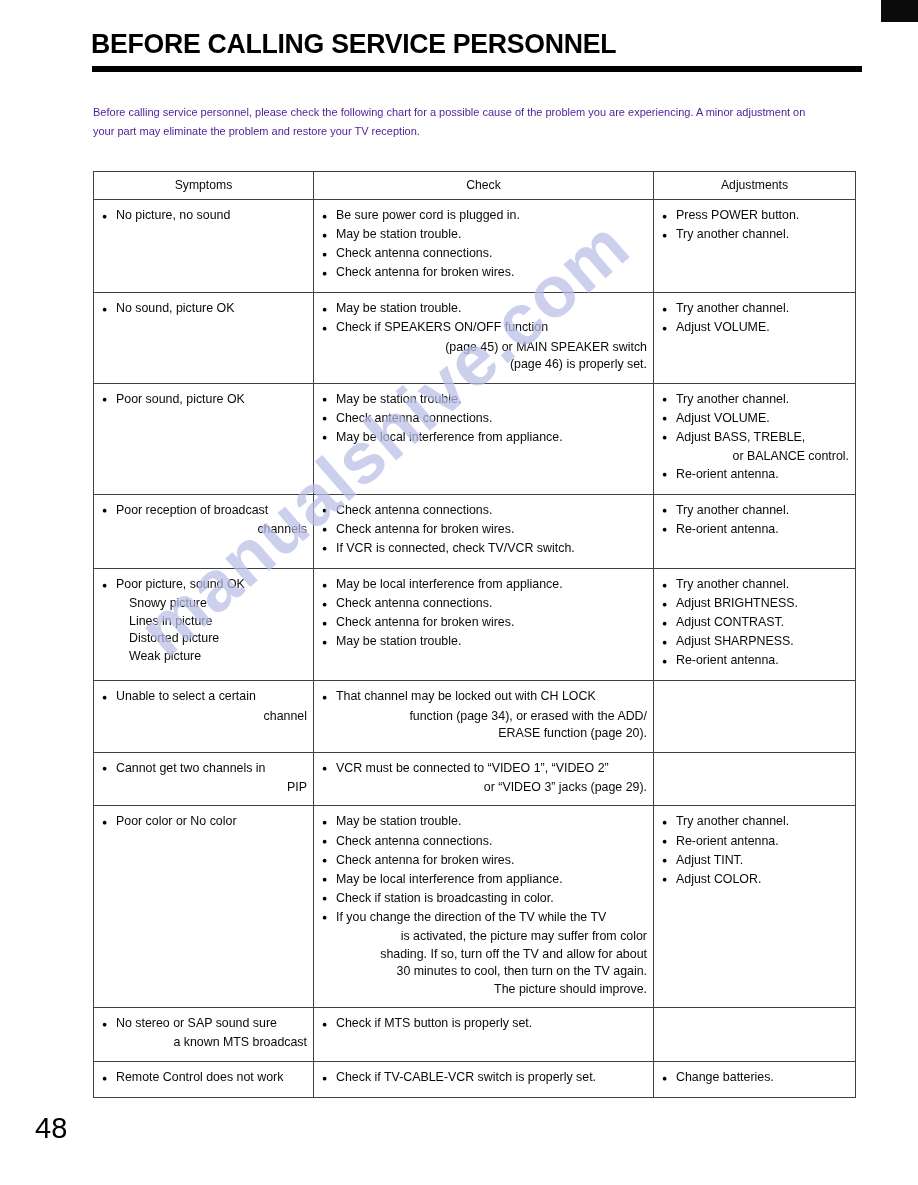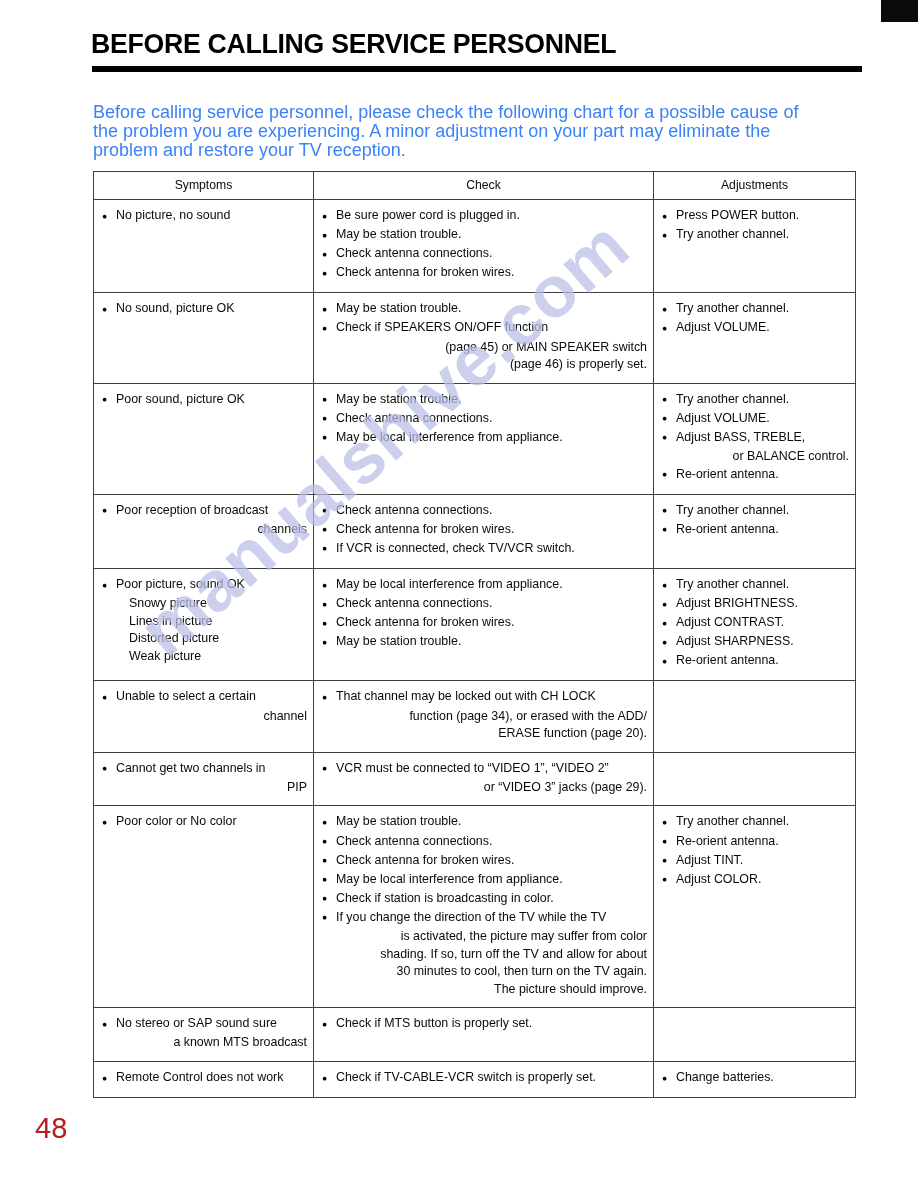--- a/index.html
+++ b/index.html
@@ -56,23 +56,23 @@
     height: 6px;
     background: #000;
   }
 
   
   .intro {
     position: absolute;
     left: 93px;
     top: 103px;
     width: 730px;
-    font-size: 18px;
+    font-size: 11px;
     line-height: 19px;
-    color: #3b82f6;
+    color: #4c1d95;
   }
 
   
   .chart {
     position: absolute;
     left: 93px;
     top: 171px;
     width: 762px;
     border-collapse: collapse;
     table-layout: fixed;
@@ -126,21 +126,21 @@
     margin: 0;
     text-align: right;
   }
 
   
   .page-num {
     position: absolute;
     left: 35px;
     top: 1112px;
     font-size: 29px;
-    color: #b91c1c;
+    color: #000000;
   }
 
   
   .watermark {
     position: absolute;
     left: 150px;
     top: 600px;
     width: 700px;
     font-size: 72px;
     font-weight: bold;

